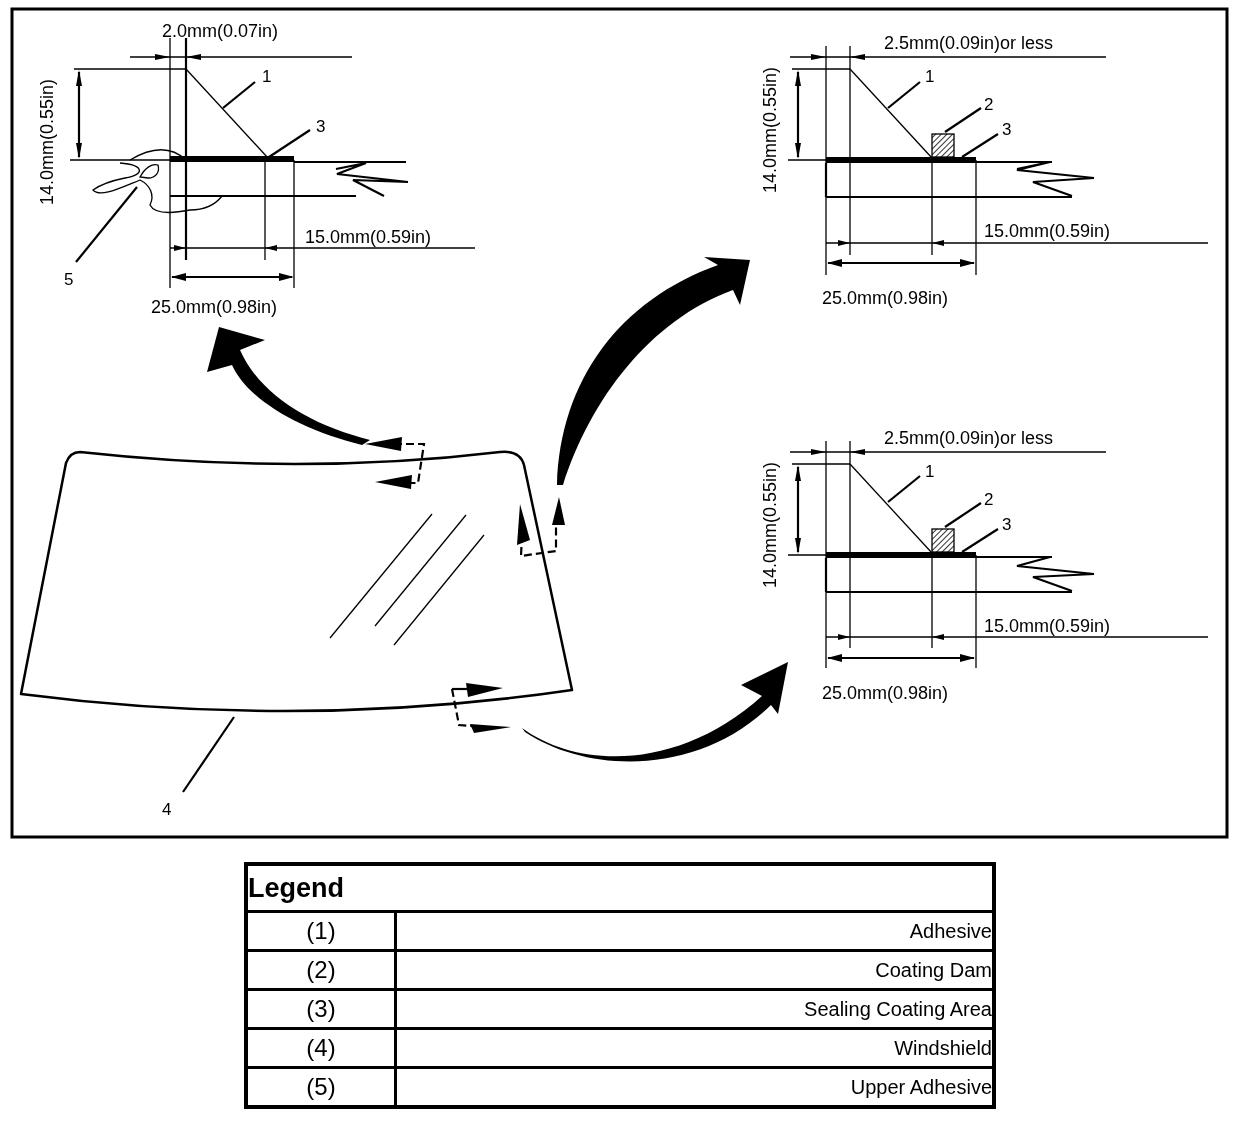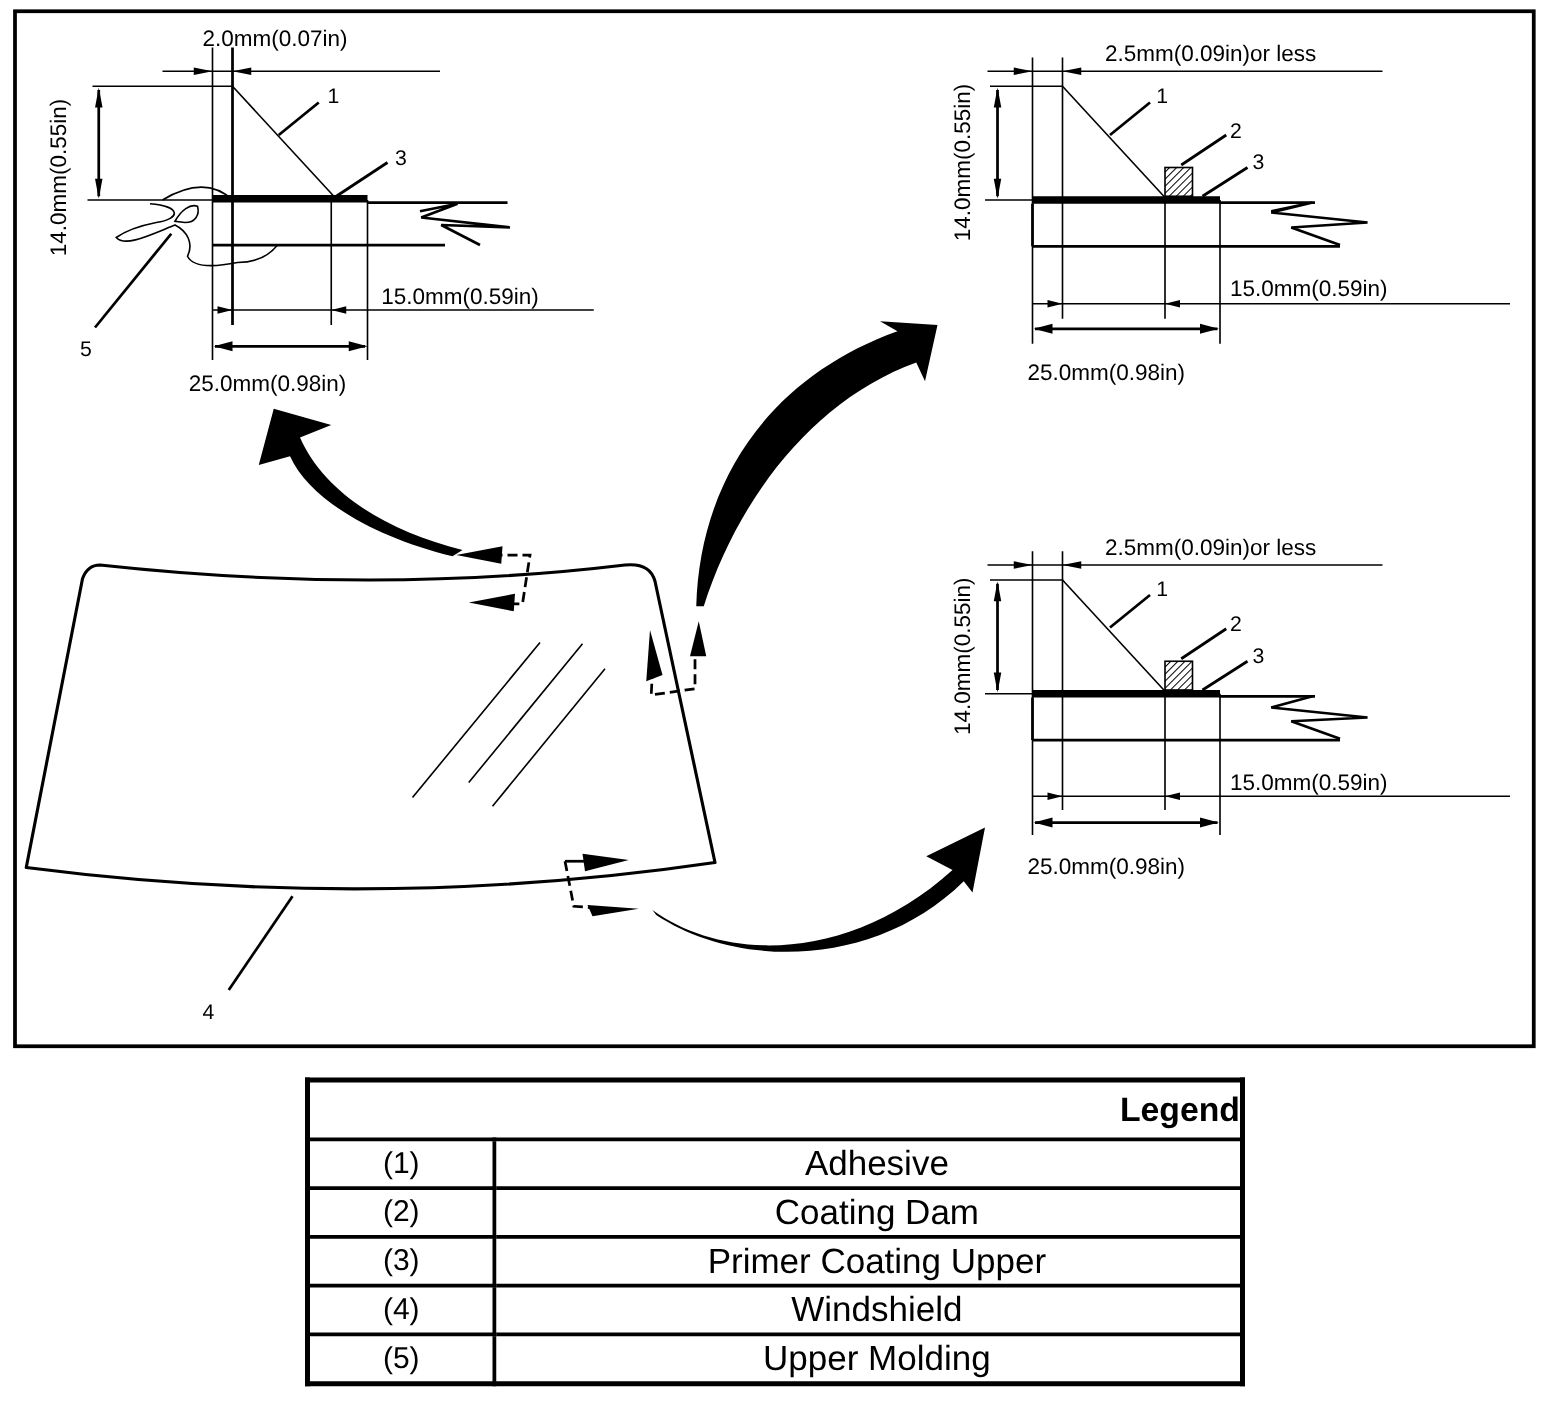--- a/index.html
+++ b/index.html
@@ -9,23 +9,23 @@
   #diagram text { font-family: "Liberation Sans", "DejaVu Sans", sans-serif; fill: #000; }
   .dim { font-size: 18px; }
   .callout { font-size: 17px; }
   .thin { stroke: #000; stroke-width: 1.3; fill: none; }
   .med { stroke: #000; stroke-width: 2.2; fill: none; }
   .fillblack { fill: #000; stroke: none; }
 
   #legend { position: absolute; left: 244px; top: 862px; width: 752px;
             border-collapse: collapse; border: 4px solid #000; }
   #legend td, #legend th { border: 3px solid #000; height: 36px; padding: 0; }
-  #legend th { font-size: 27px; font-weight: bold; height: 44px; text-align: right; }
+  #legend th { font-size: 27px; font-weight: bold; height: 44px; text-align: left; }
   #legend td.num { width: 146px; text-align: center; font-size: 24px; }
-  #legend td.desc { text-align: center; padding-left: 14px; font-size: 28px; }
+  #legend td.desc { text-align: right; padding-left: 14px; font-size: 20px; }
 </style>
 </head>
 <body>
 
 <svg id="diagram" viewBox="0 0 1248 850" xmlns="http://www.w3.org/2000/svg">
   <defs>
     <pattern id="hatch" width="4" height="4" patternUnits="userSpaceOnUse" patternTransform="rotate(45)">
       <rect width="4" height="4" fill="#fff"></rect>
       <line x1="0" y1="0" x2="0" y2="4" stroke="#000" stroke-width="1.6"></line>
     </pattern>
@@ -202,24 +202,24 @@
     <tr>
       <td class="num">(1)</td>
       <td class="desc">Adhesive</td>
     </tr>
     <tr>
       <td class="num">(2)</td>
       <td class="desc">Coating Dam</td>
     </tr>
     <tr>
       <td class="num">(3)</td>
-      <td class="desc">Primer Coating Upper</td>
+      <td class="desc">Sealing Coating Area</td>
     </tr>
     <tr>
       <td class="num">(4)</td>
       <td class="desc">Windshield</td>
     </tr>
     <tr>
       <td class="num">(5)</td>
-      <td class="desc">Upper Molding</td>
+      <td class="desc">Upper Adhesive</td>
     </tr>
   </tbody>
 </table>
 
 </body></html>

